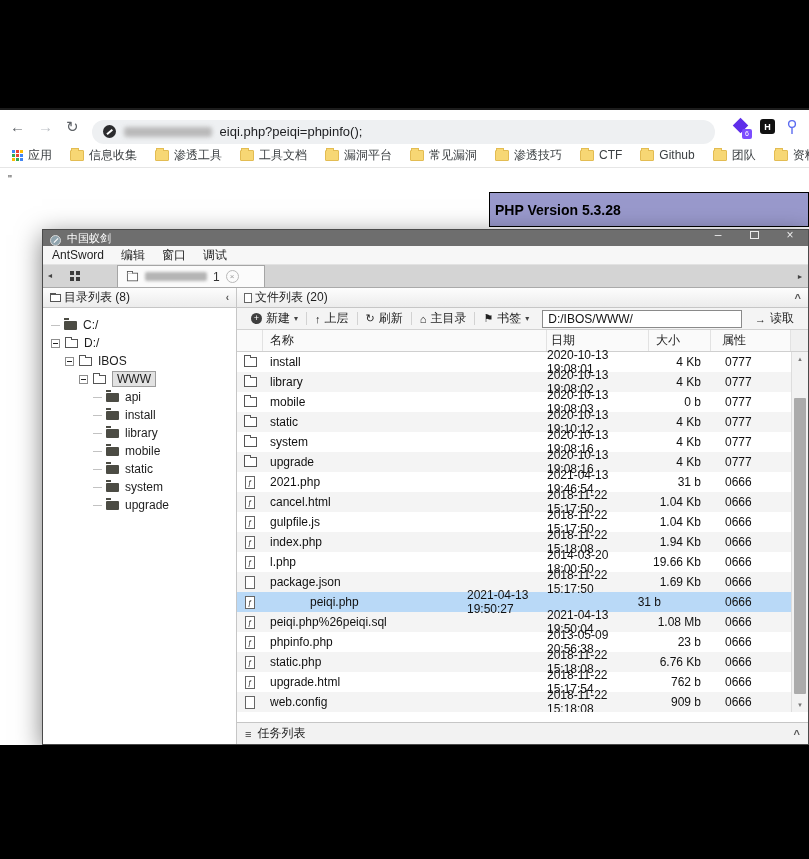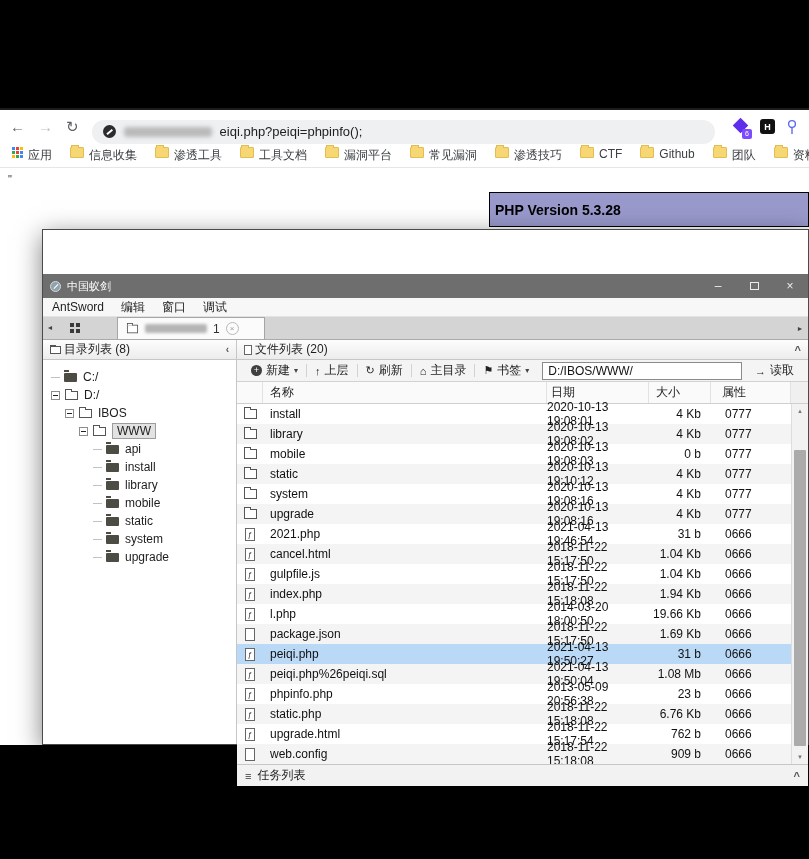--- a/index.html
+++ b/index.html
@@ -15,35 +15,35 @@
   .site-ico::after { content:""; position:absolute; left:3px; top:6px; width:7px; height:1.5px; background:#fff; transform:rotate(-40deg); }
   .url-blur { width:88px; height:10px; background:#b9b9b9; border-radius:3px; filter:blur(2px); flex:none; }
   .url-text { font-size:13px; color:#202124; white-space:nowrap; overflow:hidden; }
   .ext-zone { display:flex; align-items:center; gap:10px; padding-left:4px; }
   .ext-diamond { position:relative; width:18px; height:18px; }
   .ext-diamond::before { content:""; position:absolute; left:3px; top:2px; width:11px; height:11px; background:#5f2eea; transform:rotate(45deg); }
   .ext-badge { position:absolute; right:-2px; bottom:-3px; width:10px; height:10px; background:#7c4dff; color:#fff; font-size:7px; display:flex; align-items:center; justify-content:center; border-radius:2px; }
   .ext-h { width:15px; height:15px; background:#111; color:#fff; border-radius:3px; font-size:9px; font-weight:bold; display:flex; align-items:center; justify-content:center; }
   .ext-pin { width:14px; height:16px; }
   .bm-row { height:25px; display:flex; align-items:center; padding:0 12px; gap:18px; border-bottom:1px solid #e6e6e6; overflow:hidden; }
-  .bm-item { display:flex; gap:5px; flex:none; }
+  .bm-item { display:flex; align-items:center; gap:5px; flex:none; }
   .bm-label { font-size:12px; color:#3c4043; white-space:nowrap; }
   .apps-ico { width:11px; height:11px; display:grid; grid-template-columns:3px 3px 3px; grid-template-rows:3px 3px 3px; gap:1px; }
   .apps-ico i { display:block; }
   .bm-folder { width:14px; height:11px; background:#f7d774; border:1px solid #e3bc52; border-radius:1px; position:relative; }
   .bm-folder::before { content:""; position:absolute; top:-3px; left:0; width:6px; height:2px; background:#f7d774; border:1px solid #e3bc52; border-bottom:none; }
 
   
   .page { position:absolute; top:168px; left:0; width:809px; height:577px; background:#fff; }
   .stray { position:absolute; top:5px; left:8px; font-size:11px; color:#333; }
   .php-header { position:absolute; top:24px; left:489px; right:0; height:35px; background:#9999cc; border:1px solid #000; display:flex; align-items:center; padding-left:5px; font-weight:bold; font-size:14px; color:#000; }
 
   
   .win { position:absolute; top:61px; left:42px; width:767px; height:516px; background:#fff; border:1px solid #4a4a4a; box-shadow:0 6px 24px rgba(0,0,0,.5); display:flex; flex-direction:column; }
-  .titlebar { height:24px; background:#6e6e6e; color:#fff; display:flex; align-items:center; padding-left:7px; gap:6px; font-size:11px; flex:none;margin-top:44px; }
+  .titlebar { height:16px; background:#6e6e6e; color:#fff; display:flex; align-items:flex-end; padding-left:7px; gap:6px; font-size:11px; flex:none; }
   .app-ico { width:11px; height:11px; border-radius:50%; border:1px solid #d8d8d8; background:#8fa3ad; position:relative; flex:none; }
   .app-ico::after { content:""; position:absolute; left:2px; top:4px; width:6px; height:1px; background:#fff; transform:rotate(-45deg); }
   .controls { margin-left:auto; display:flex; height:22px; }
   .ctrl { width:36px; display:flex; align-items:center; justify-content:center; color:#ececec; font-size:12px; }
   .maxbox { width:9px; height:8px; border:1px solid #ececec; }
   .menubar { height:19px; background:#f7f7f7; border-bottom:1px solid #e2e2e2; display:flex; align-items:center; padding-left:9px; gap:17px; font-size:12px; color:#1d1d1d; flex:none; }
   .tabbar { height:23px; background:#d4d4d4; border-bottom:1px solid #aaa; display:flex; align-items:flex-end; position:relative; flex:none; }
   .tab-arrow { width:14px; height:23px; display:flex; align-items:center; justify-content:center; font-size:7px; color:#444; }
   .tab-arrow.right { position:absolute; right:1px; top:0; }
   .grid-btn { width:36px; height:23px; display:flex; align-items:center; justify-content:center; }
@@ -85,21 +85,21 @@
   .h-name { flex:1; padding-left:7px; }
   .h-date { width:102px; padding-left:4px; }
   .h-size { width:62px; padding-left:7px; }
   .h-attr { width:80px; padding-left:11px; }
   .h-scroll { width:17px; background:#f0f0f0; border-right:none !important; }
 
   .rows-wrap { height:360px; display:flex; flex:none; }
   .rows { flex:1; min-width:0; }
   .frow { height:20px; display:flex; align-items:center; font-size:12px; color:#111; }
   .frow.alt { background:#f4f4f4; }
-  .frow.selected { background:#b9d9f7; }
+  .frow.selected { background:#b9d9f7;gap:40px; }
   .c-icon { width:26px; display:flex; justify-content:center; flex:none; }
   .c-name { flex:1; padding-left:7px; white-space:nowrap; overflow:hidden; }
   .c-date { width:102px; flex:none; }
   .c-size { width:62px; text-align:right; padding-right:10px; flex:none; }
   .c-attr { width:80px; padding-left:14px; flex:none; }
   .i-folder { width:13px; height:10px; border:1px solid #555; background:#fff; position:relative; }
   .i-folder::before { content:""; position:absolute; top:-3px; left:-1px; width:5px; height:2px; border:1px solid #555; border-bottom:none; background:#fff; }
   .i-page { width:10px; height:13px; border:1px solid #666; background:#fff; position:relative; display:flex; align-items:center; justify-content:center; }
   .i-script::after { content:"\0192"; font-size:8px; color:#333; }
   .hdr-folder { width:11px; height:8px; border:1px solid #555; background:#fff; position:relative; flex:none; }

